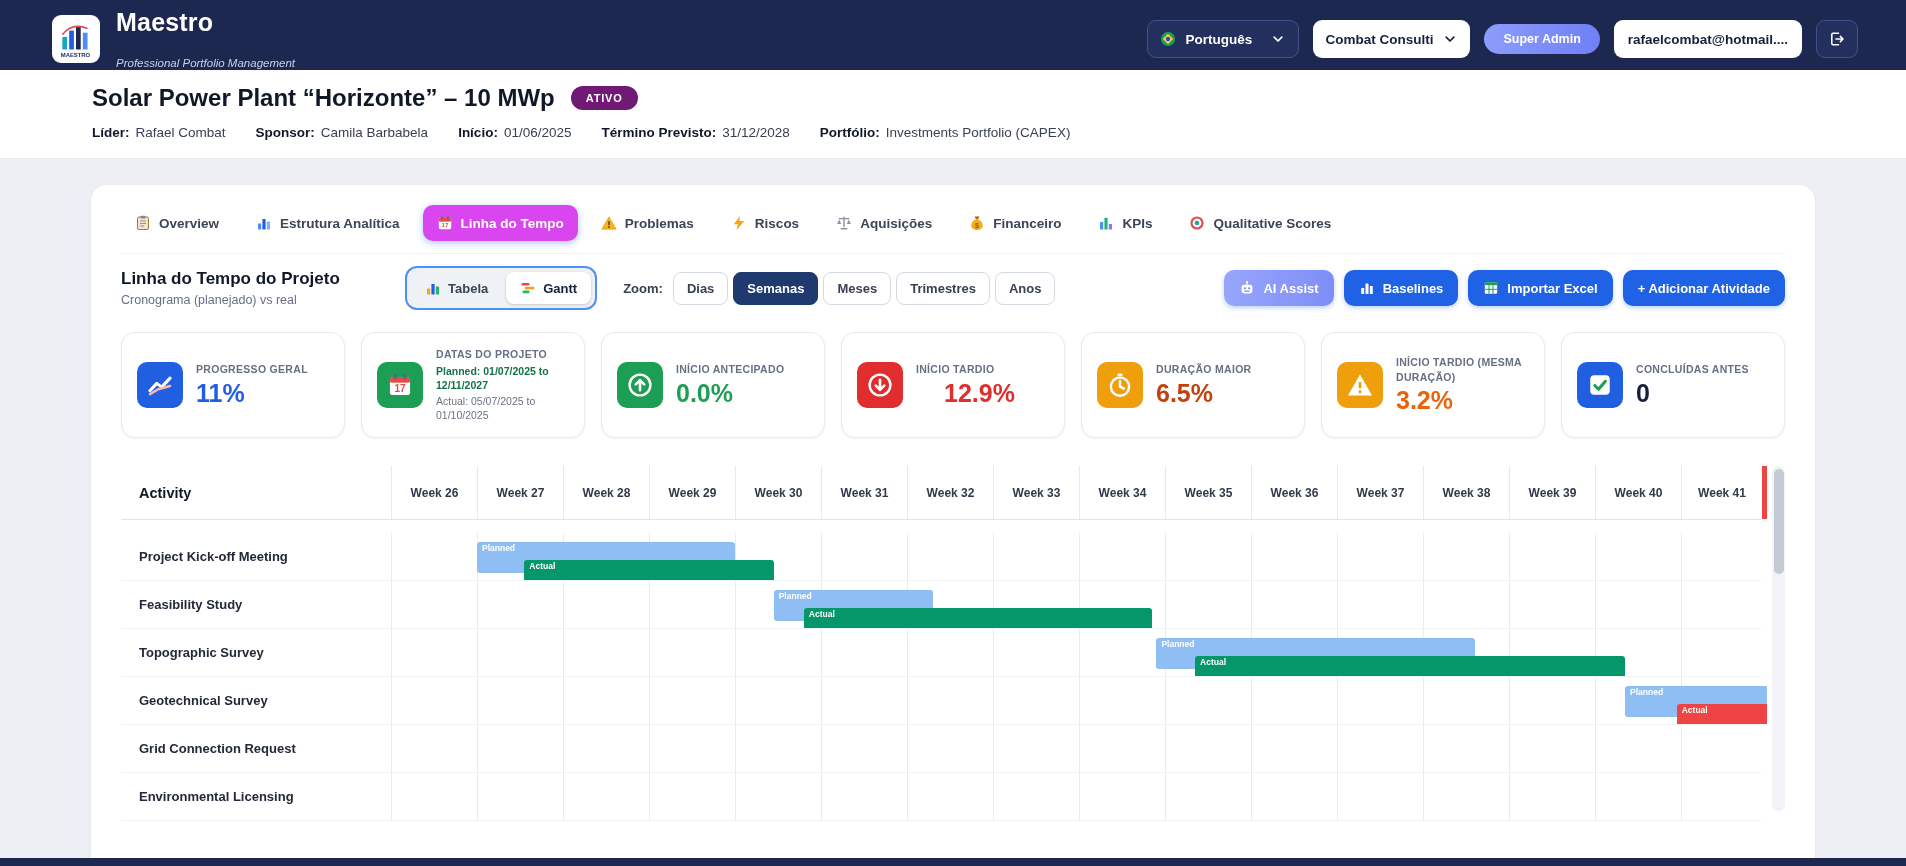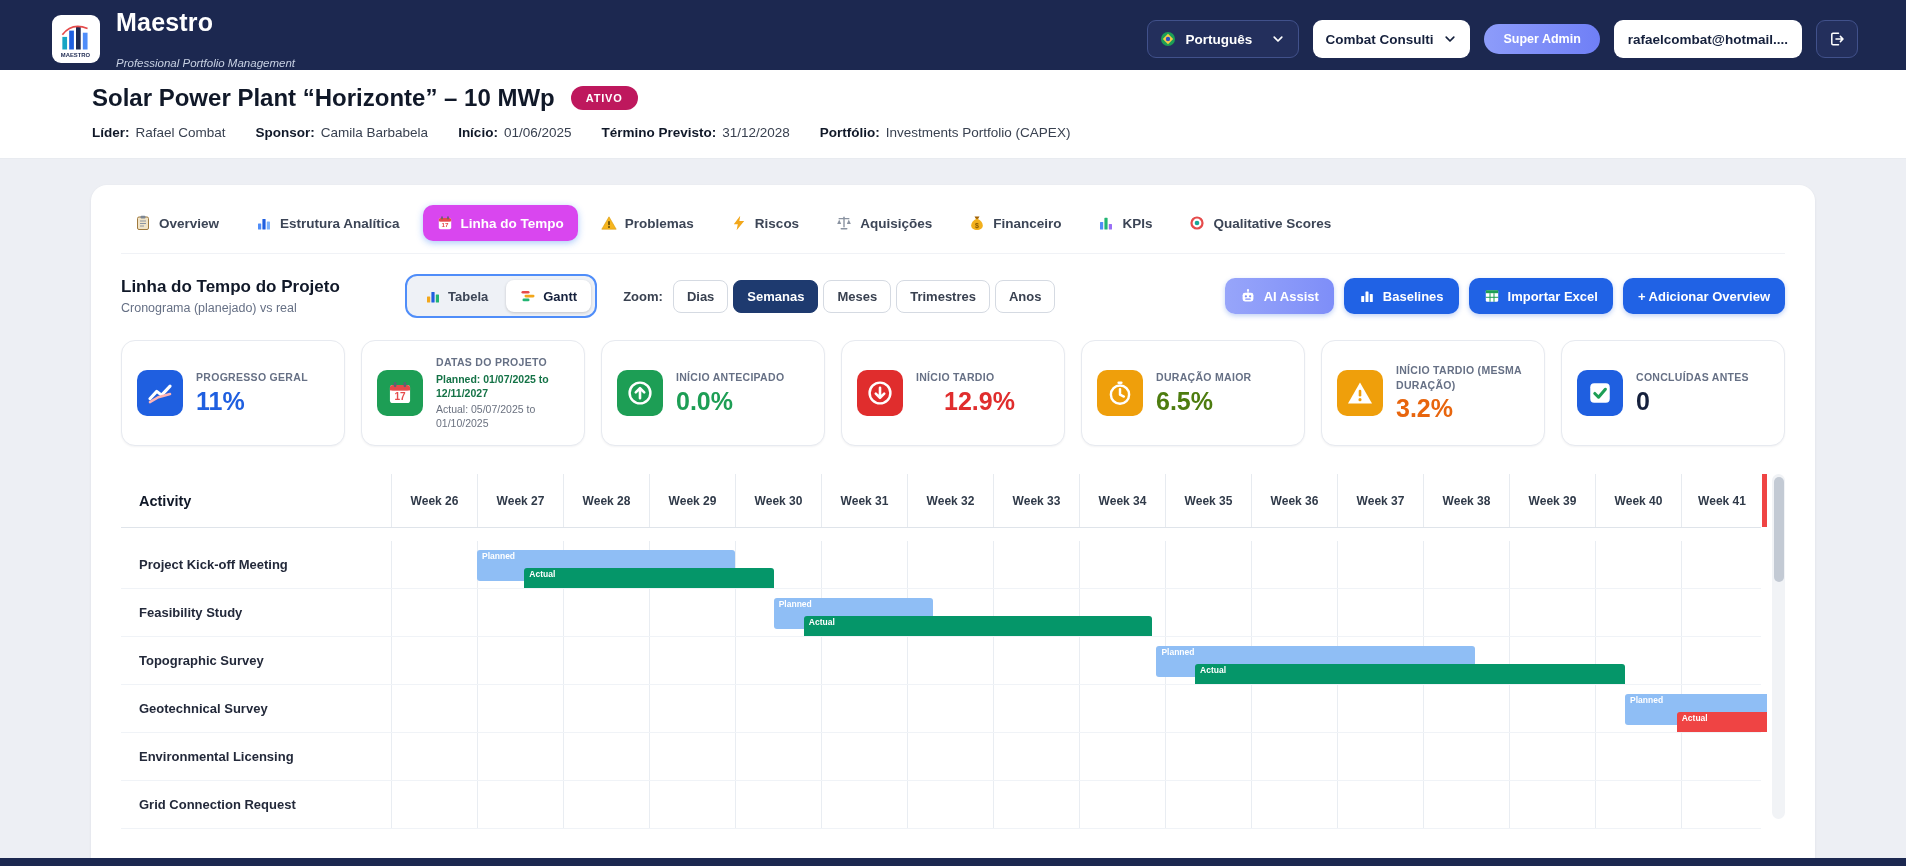--- a/index.html
+++ b/index.html
@@ -21,33 +21,33 @@
   .nav-select .grow{flex:1;white-space:nowrap;overflow:hidden}
   .role-badge{background:linear-gradient(90deg,#8d9cfa,#6f7ff6);color:#fff;font-size:12.5px;font-weight:700;padding:8px 19px;border-radius:999px;white-space:nowrap}
   .email-box{background:#fff;border-radius:9px;height:38px;display:flex;align-items:center;padding:0 14px;font-size:13.5px;font-weight:700;color:#15203c;max-width:196px;overflow:hidden;white-space:nowrap;cursor:pointer}
   .nav-icon-btn{width:42px;height:38px;background:#232f5c;border:1px solid #41518b;border-radius:9px;display:flex;align-items:center;justify-content:center;cursor:pointer}
   .nav-icon-btn svg{width:17px;height:17px}
 
   
   .project-header{background:#fff;padding:14px 92px 18px;border-bottom:1px solid #e8ebf0}
   .title-row{display:flex;align-items:center;gap:16px}
   .project-title{font-size:24px;font-weight:800;color:#101828}
-  .status-badge{background:#be185d;color:#fff;font-size:11px;font-weight:700;letter-spacing:.8px;padding:6px 15px;border-radius:999px}
+  .status-badge{background:#701a75;color:#fff;font-size:11px;font-weight:700;letter-spacing:.8px;padding:6px 15px;border-radius:999px}
   .meta-row{display:flex;gap:30px;margin-top:13px;font-size:13.5px;color:#394150;flex-wrap:nowrap}
   .meta-item{white-space:nowrap}
   .meta-label{font-weight:700;color:#101828;margin-right:6px}
 
   
   .card{margin:26px 91px 0;background:#fff;border-radius:16px;padding:20px 30px;height:700px;box-shadow:0 1px 3px rgba(16,24,40,.07);overflow:hidden}
 
   .tabs{display:flex;align-items:center;gap:9px;padding-bottom:12px;border-bottom:1px solid #f0f2f6}
   .tab{display:flex;align-items:center;gap:8px;padding:10px 14px;border-radius:10px;font-size:13.5px;font-weight:600;color:#3c4556;cursor:pointer;white-space:nowrap}
   .tab.active{background:#d946ef;color:#fff;box-shadow:0 2px 7px rgba(31,110,242,.38)}
 
-  .section-header{display:flex;align-items:center;margin-top:20px;gap:22px}
+  .section-header{display:flex;align-items:center;margin-top:12px;gap:22px}
   .sec-titles{width:262px;flex:none}
   .sec-title{font-size:17px;font-weight:800;color:#101828}
   .sec-sub{font-size:12.5px;color:#667085;margin-top:4px}
   .view-toggle{display:flex;gap:4px;background:#eef1f6;border:2px solid #4f8df9;border-radius:12px;padding:4px;flex:none}
   .toggle-btn{display:flex;align-items:center;gap:7px;border:none;background:transparent;padding:8px 14px;border-radius:8px;font-size:13px;font-weight:600;color:#3c4556;cursor:pointer;font-family:inherit;white-space:nowrap}
   .toggle-btn.active{background:#fff;box-shadow:0 1px 3px rgba(0,0,0,.18);color:#15203c;font-weight:700}
   .zoom-group{display:flex;align-items:center;gap:10px;margin-left:4px;flex:none}
   .zoom-label{font-size:13px;font-weight:700;color:#394150}
   .zoom-btns{display:flex;gap:5px}
   .zoom-btn{background:#fff;border:1px solid #d5dae2;border-radius:8px;padding:8px 13px;font-size:13px;font-weight:600;color:#394150;cursor:pointer;font-family:inherit;white-space:nowrap}
@@ -320,21 +320,21 @@
               <rect x="1.8" y="2.2" width="12.4" height="11.6" rx="1.4" fill="#fff"></rect>
               <rect x="1.8" y="2.2" width="12.4" height="3" fill="#1d9e55"></rect>
               <line x1="6" y1="5.2" x2="6" y2="13.8" stroke="#1d9e55" stroke-width="1"></line>
               <line x1="10" y1="5.2" x2="10" y2="13.8" stroke="#1d9e55" stroke-width="1"></line>
               <line x1="1.8" y1="9.3" x2="14.2" y2="9.3" stroke="#1d9e55" stroke-width="1"></line>
             </svg>
           </span>
           <span>Importar Excel</span>
         </button>
         <button class="action-btn blue">
-          <span>+ Adicionar Overview</span>
+          <span>+ Adicionar Atividade</span>
         </button>
       </div>
   </div>
 
   <div class="kpi-row" id="kpi-row">
       <div class="kpi-card">
         <div class="kpi-icon" style="background: rgb(31, 95, 224);">
           <svg viewBox="0 0 16 16" fill="none">
             <polyline points="1.8,11.5 6,7 9,9.3 14.2,3.8" stroke="#fff" stroke-width="1.9" stroke-linecap="round" stroke-linejoin="round"></polyline>
             <polyline points="1.8,13.6 7,10.6 14.2,8.6" stroke="#ffb4b4" stroke-width="1.5" stroke-linecap="round"></polyline>
@@ -389,21 +389,21 @@
       <div class="kpi-card">
         <div class="kpi-icon" style="background: rgb(239, 159, 11);">
           <svg viewBox="0 0 16 16" fill="none" stroke="#fff">
             <rect x="6.4" y="0.9" width="3.2" height="1.6" rx="0.8" fill="#fff" stroke="none"></rect>
             <circle cx="8" cy="9" r="5.6" stroke-width="1.5"></circle>
             <path d="M8 9 V5.6 M8 9 L10.4 10.2" stroke-width="1.5" stroke-linecap="round"></path>
           </svg>
         </div>
         <div class="kpi-body">
           <div class="kpi-label">DURAÇÃO MAIOR</div>
-          <div class="kpi-value" style="color: #4d7c0f;">6.5%</div>
+          <div class="kpi-value" style="color: #c2410c;">6.5%</div>
         </div>
       </div>
       <div class="kpi-card">
         <div class="kpi-icon" style="background: rgb(239, 159, 11);">
           <svg viewBox="0 0 16 16">
             <path d="M8 1.6 L15.4 14.4 H0.6 Z" fill="#fff"></path>
             <rect x="7.2" y="6" width="1.6" height="4.2" rx="0.8" fill="#ef9f0b"></rect>
             <circle cx="8" cy="12.1" r="0.95" fill="#ef9f0b"></circle>
           </svg>
         </div>
@@ -469,27 +469,27 @@
           </div>
         </div>
         <div class="g-row">
           <div class="g-label">Geotechnical Survey</div>
           <div class="g-track">
             <div class="g-bar planned" style="left: 1234.1px; width: 184.9px; background: rgb(143, 190, 245);">Planned</div>
             <div class="g-bar actual" style="left: 1285.7px; width: 133.3px; background: rgb(239, 68, 68);">Actual</div>
           </div>
         </div>
         <div class="g-row">
+          <div class="g-label">Grid Connection Request</div>
+          <div class="g-track"></div>
+        </div>
+        <div class="g-row">
           <div class="g-label">Environmental Licensing</div>
           <div class="g-track"></div>
         </div>
-        <div class="g-row">
-          <div class="g-label">Grid Connection Request</div>
-          <div class="g-track"></div>
-        </div>
       </div>
     <div class="g-scrollbar">
       <div class="g-thumb"></div>
     </div>
   </div>
 </main>
 
 <div class="bottom-strip"></div>
 
 </body></html>

